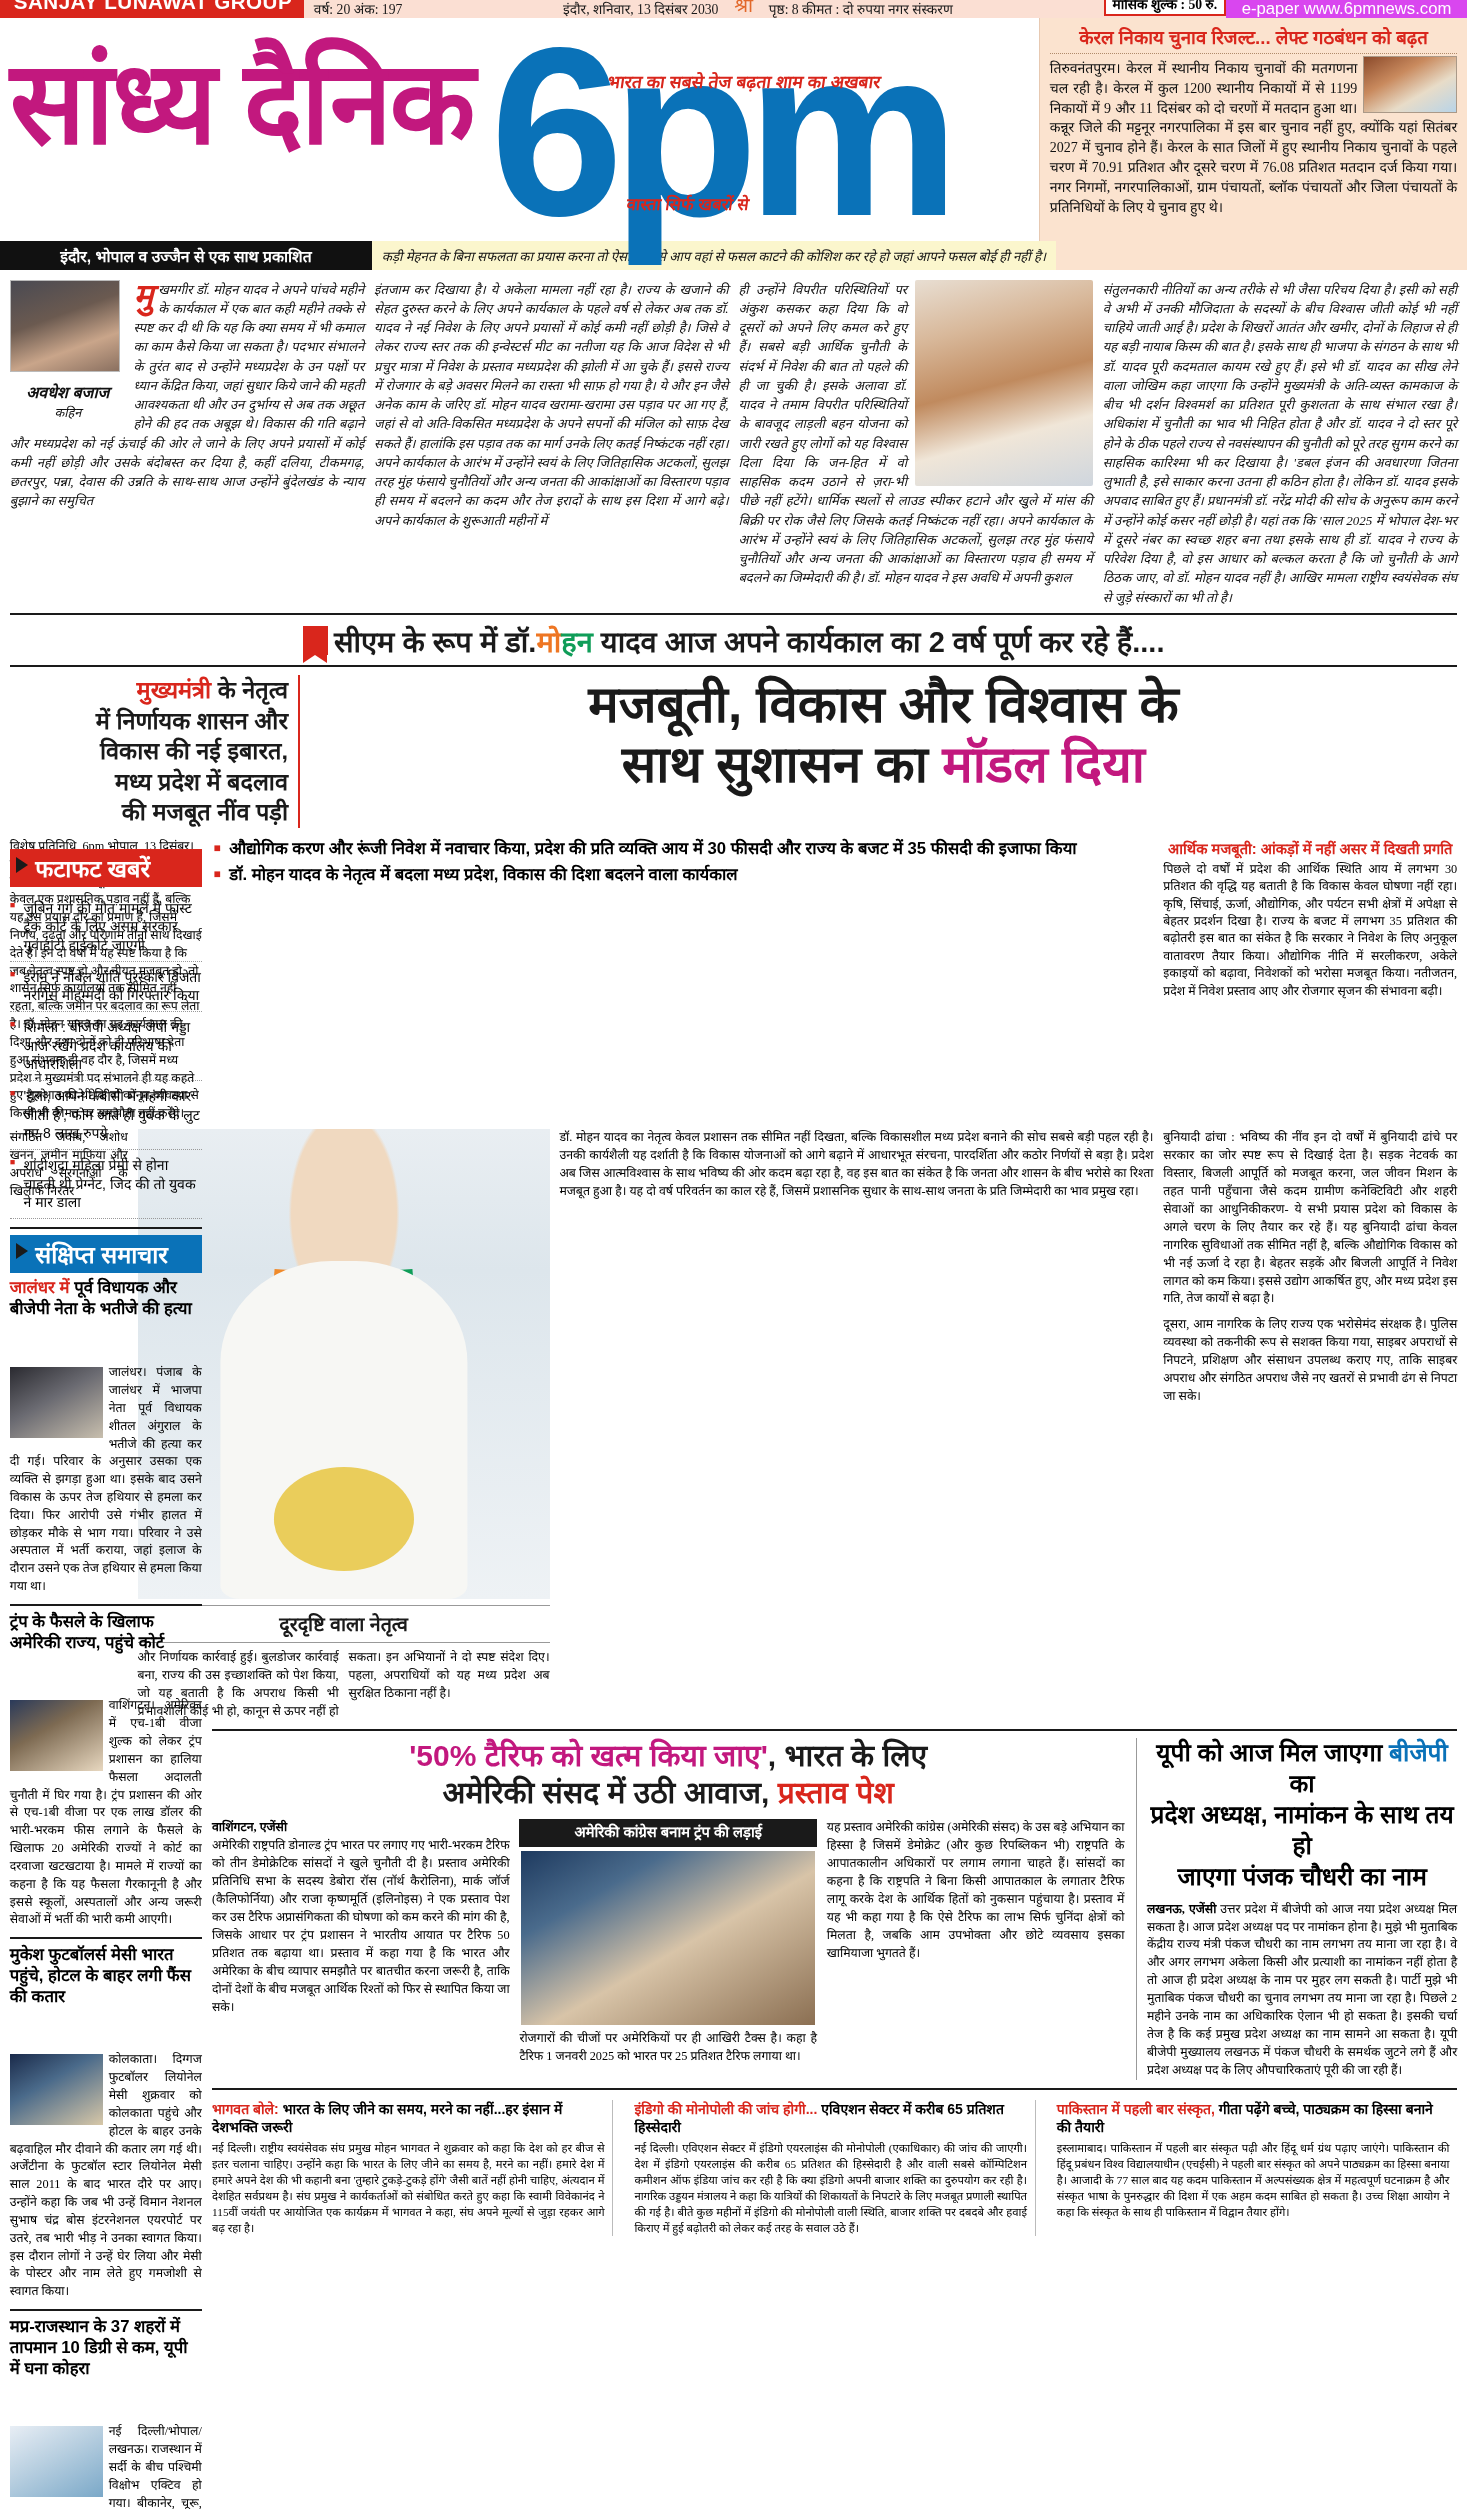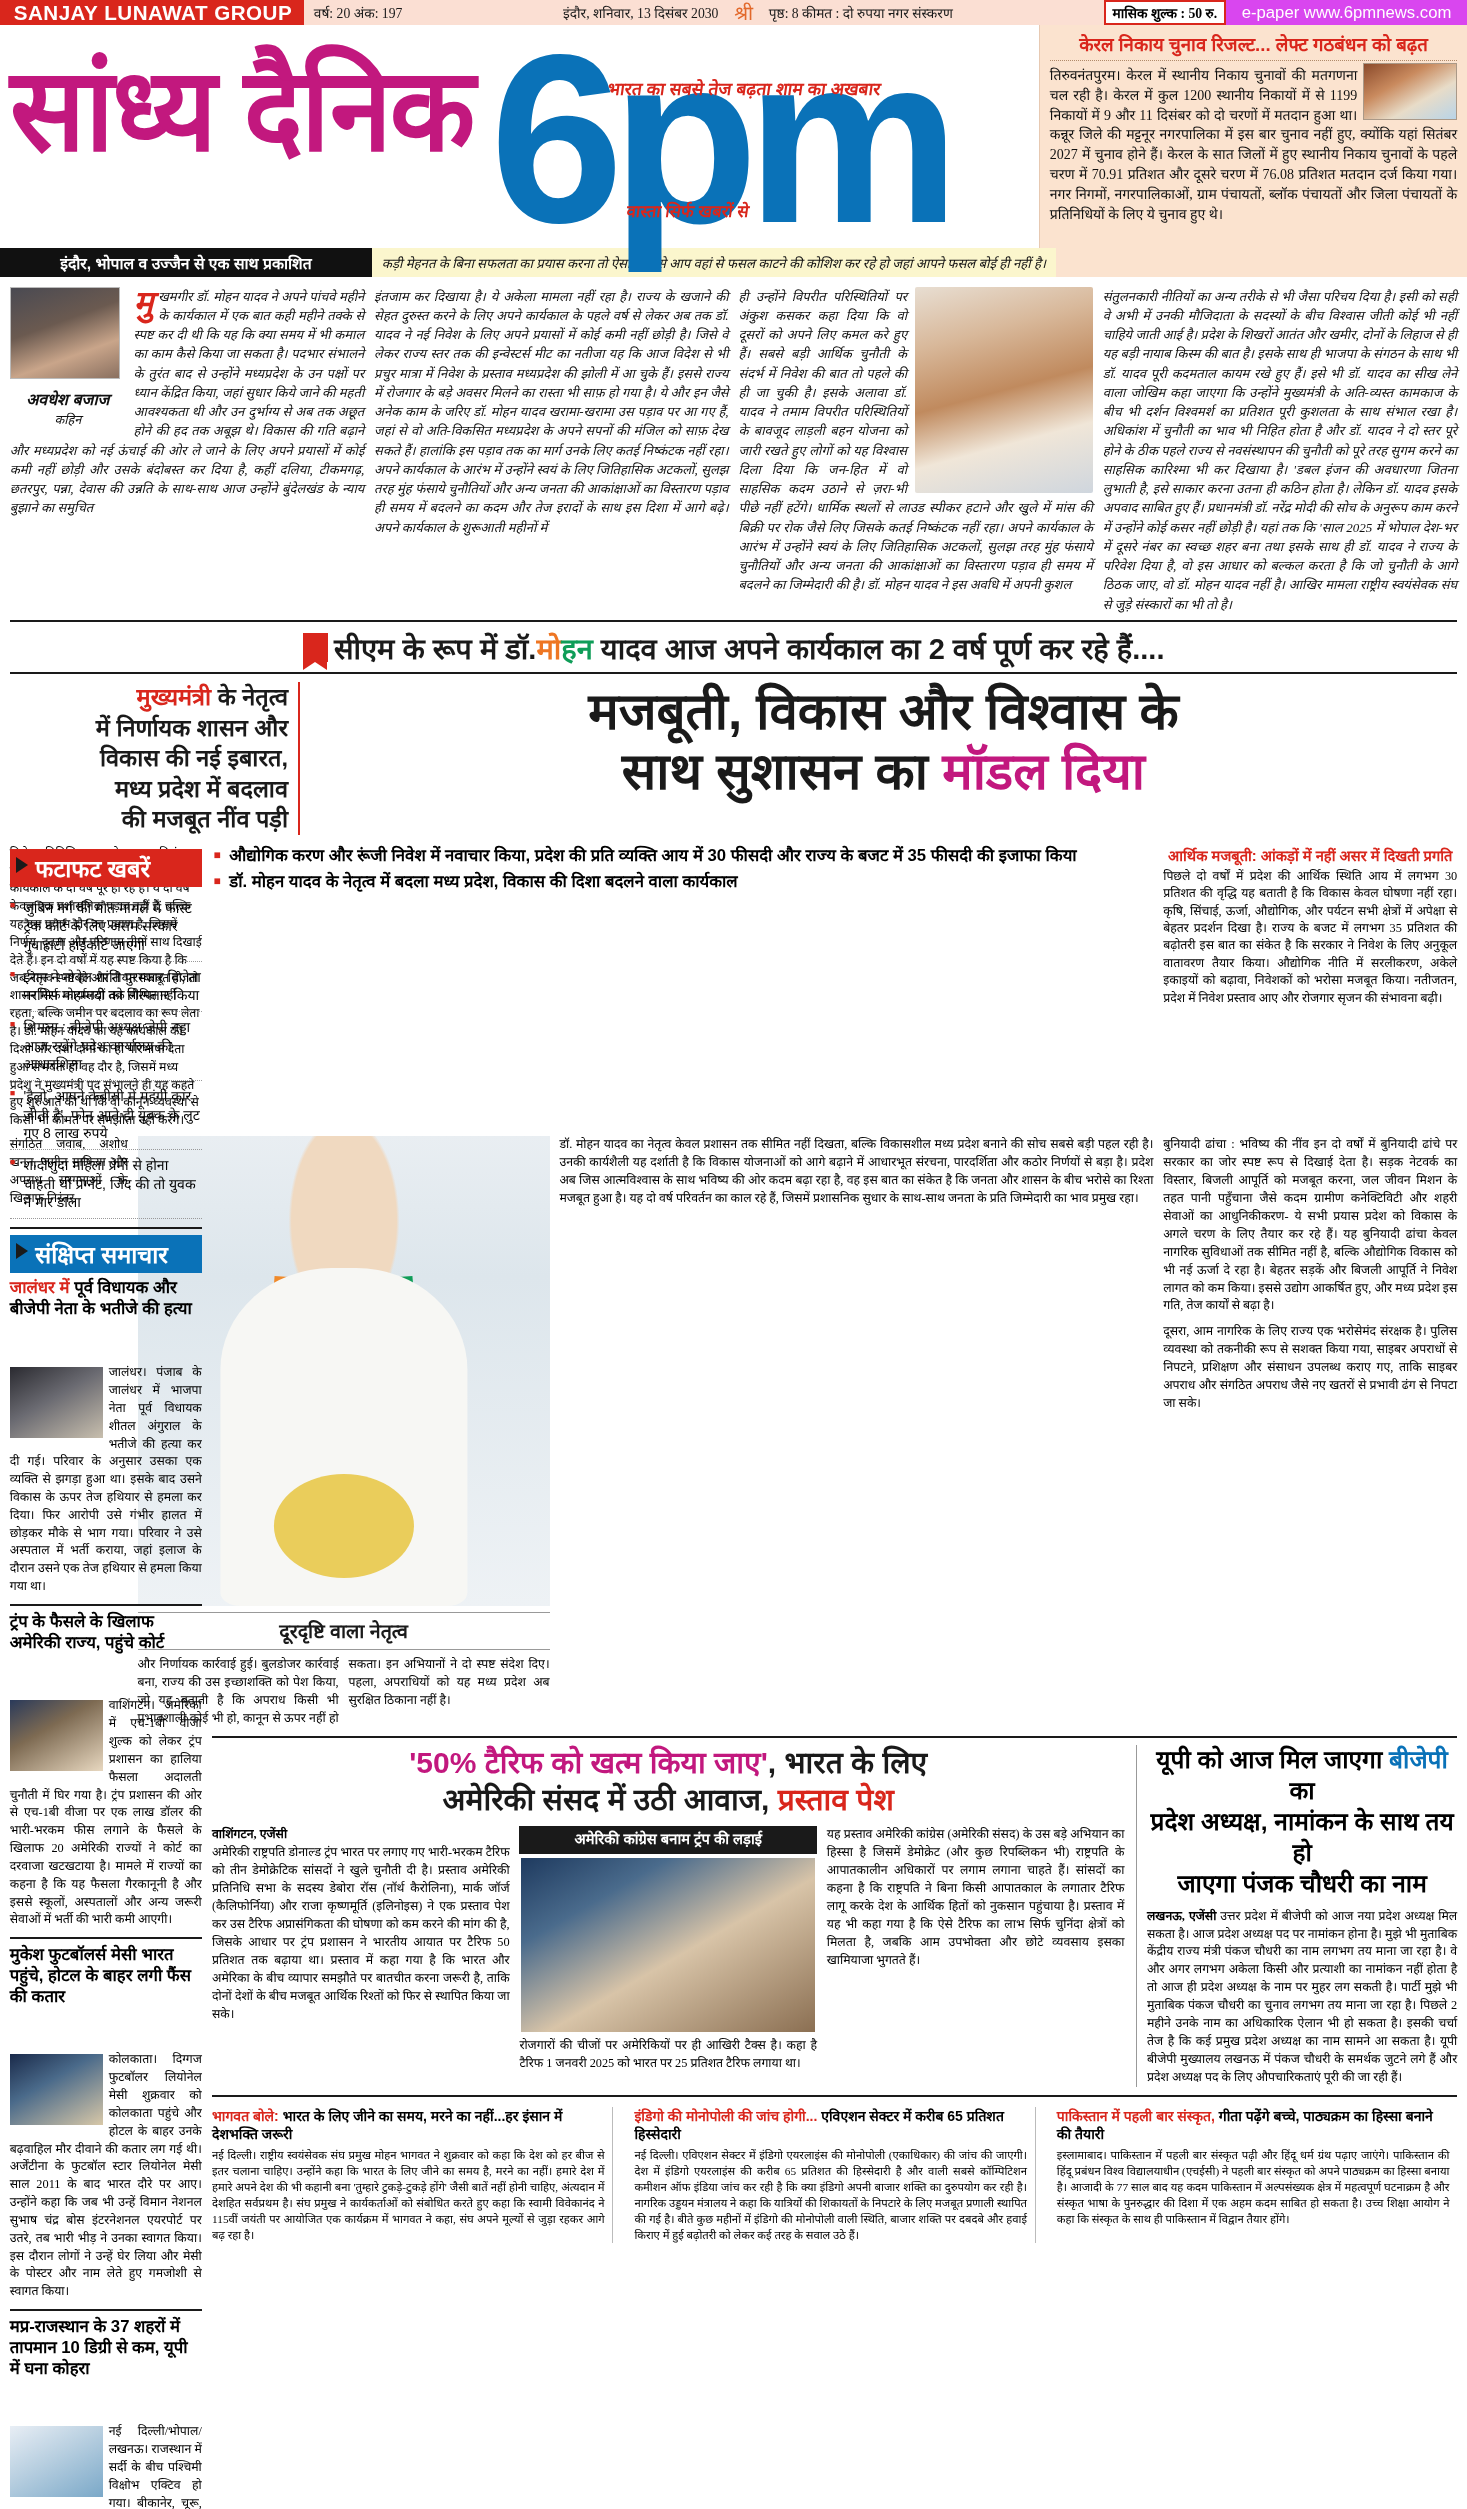--- a/index.html
+++ b/index.html
@@ -6,21 +6,21 @@
   body {
     width: 1467px; height: 2509px;
     background: #ffffff;
     font-family: "Liberation Serif", serif;
     overflow: hidden;
     position: relative;
   }
   .page { width: 1467px; height: 2509px; position: relative; background:#fff; }
 
   
-  .topbar { display: flex; align-items: center; height: 25px; background:#fbdfd3; }
+  .topbar { display: flex; align-items: flex-end; height: 18px; background:#fbdfd3; }
   .topbar-logo {
     background:#d9261c; color:#fff; font-family:"Liberation Sans", sans-serif;
     font-weight:bold; font-size:20.6px; letter-spacing:0.5px;
     padding:3.9px 11.8px 3.9px 13.7px; display:flex; align-items:center;
     font-stretch: condensed; white-space:nowrap;
   }
   .topbar-seg { display:flex; align-items:center; font-size:13.7px; color:#1a1a1a; padding:0 9.8px; white-space:nowrap; }
   .topbar-date { font-size:13.7px; }
   .shri { color:#e2682a; font-size:19.6px; padding:0 5.9px; display:flex; align-items:center; }
   .topbar-fee {

